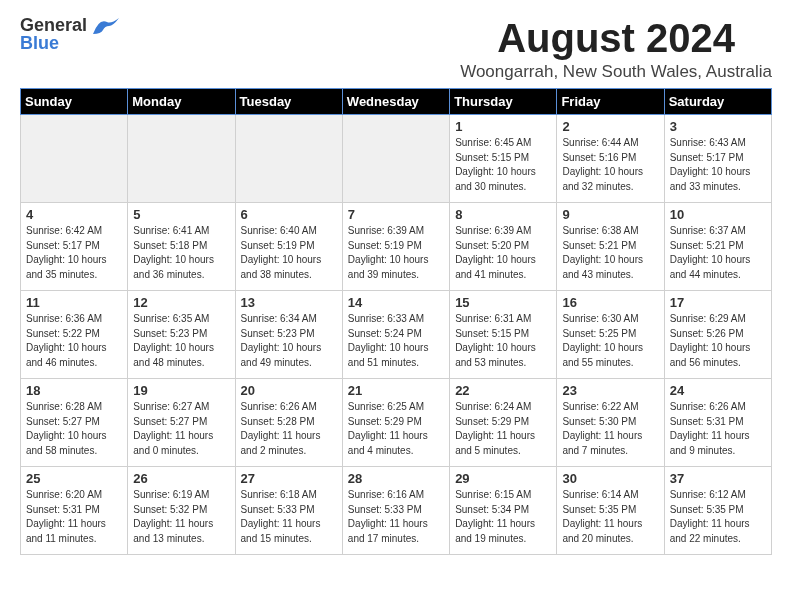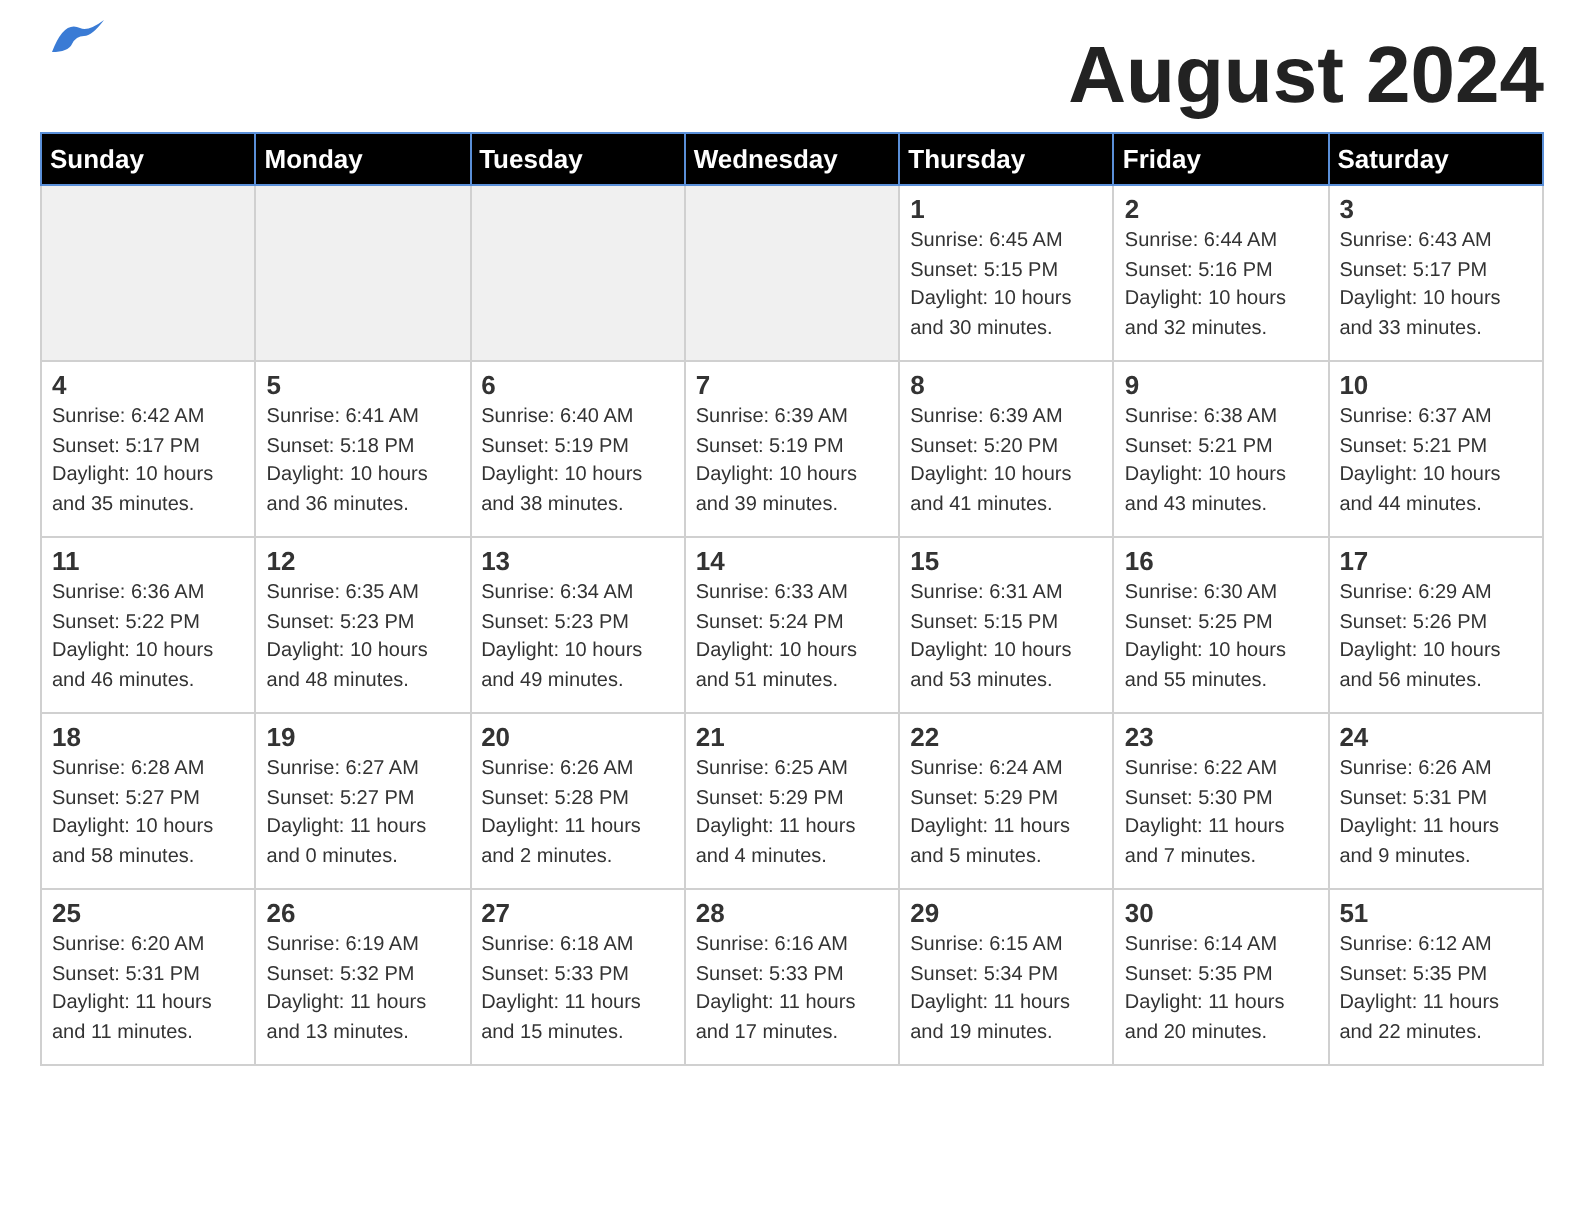--- a/index.html
+++ b/index.html
@@ -94,28 +94,33 @@
       font-size: 10px;
       line-height: 1.45;
       color: #333;
     }
   </style>
 </head>
 <body>
 
 <div class="header-area">
   <div class="logo-wrapper">
+    <div class="logo-text-col">
+      <span class="logo-general">General</span>
+      <span class="logo-blue">Blue</span>
+    </div>
     <span class="logo-icon">
       <svg width="28" height="22" viewBox="0 0 28 22" fill="none" xmlns="http://www.w3.org/2000/svg">
         <path d="M2 18 Q8 2 16 6 Q20 8 28 2 Q22 10 18 10 Q14 10 12 14 Q10 18 2 18Z" fill="#3a7bd5"></path>
       </svg>
     </span>
   </div>
   <div class="title-block">
     <div class="month-title">August 2024</div>
+    <div class="location-title">Woongarrah, New South Wales, Australia</div>
   </div>
 </div>
 
 <table class="calendar-table">
   <thead>
     <tr id="header-row">
         <th>Sunday</th>
         <th>Monday</th>
         <th>Tuesday</th>
         <th>Wednesday</th>
@@ -342,21 +347,21 @@
 and 19 minutes.</div>
         </td>
         <td>
           <span class="day-number">30</span>
           <div class="day-info">Sunrise: 6:14 AM
 Sunset: 5:35 PM
 Daylight: 11 hours
 and 20 minutes.</div>
         </td>
         <td>
-          <span class="day-number">51</span>
+          <span class="day-number">37</span>
           <div class="day-info">Sunrise: 6:12 AM
 Sunset: 5:35 PM
 Daylight: 11 hours
 and 22 minutes.</div>
         </td>
       </tr>
     </tbody>
 </table>
 
 </body></html>

